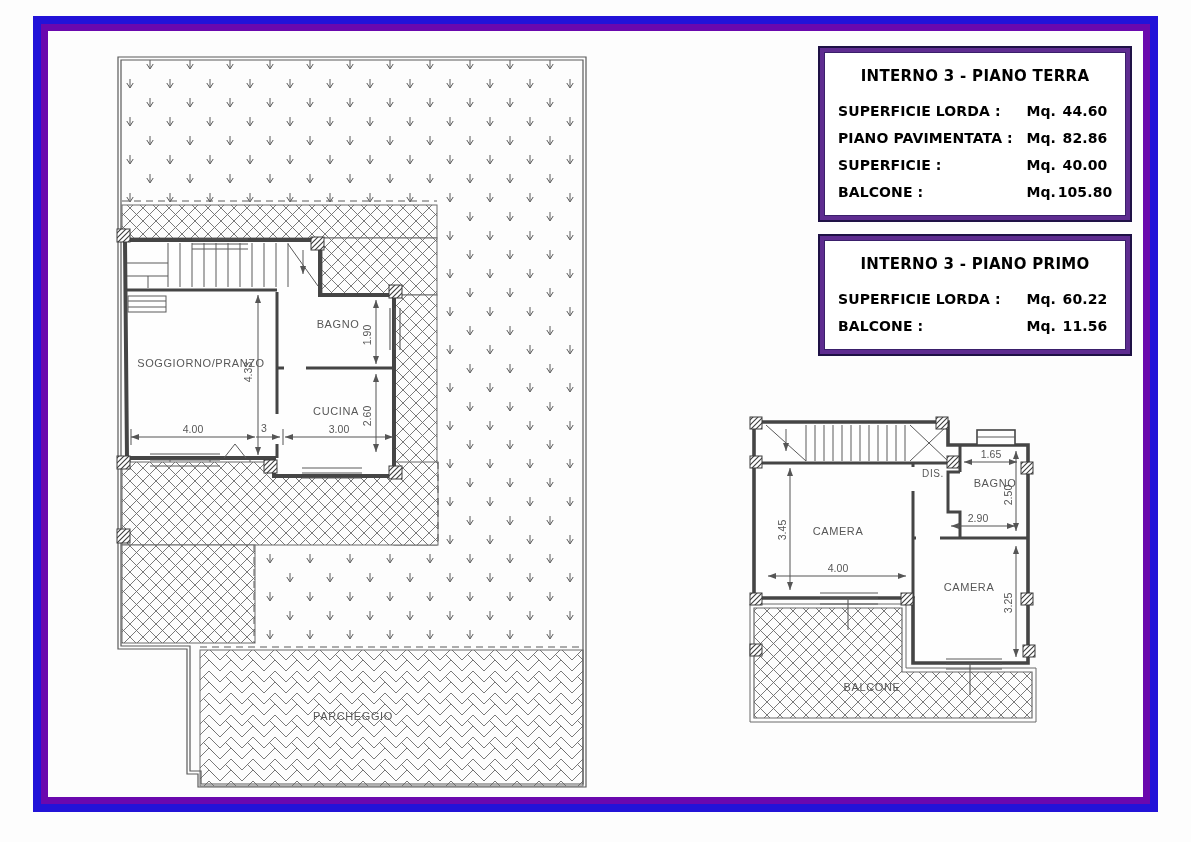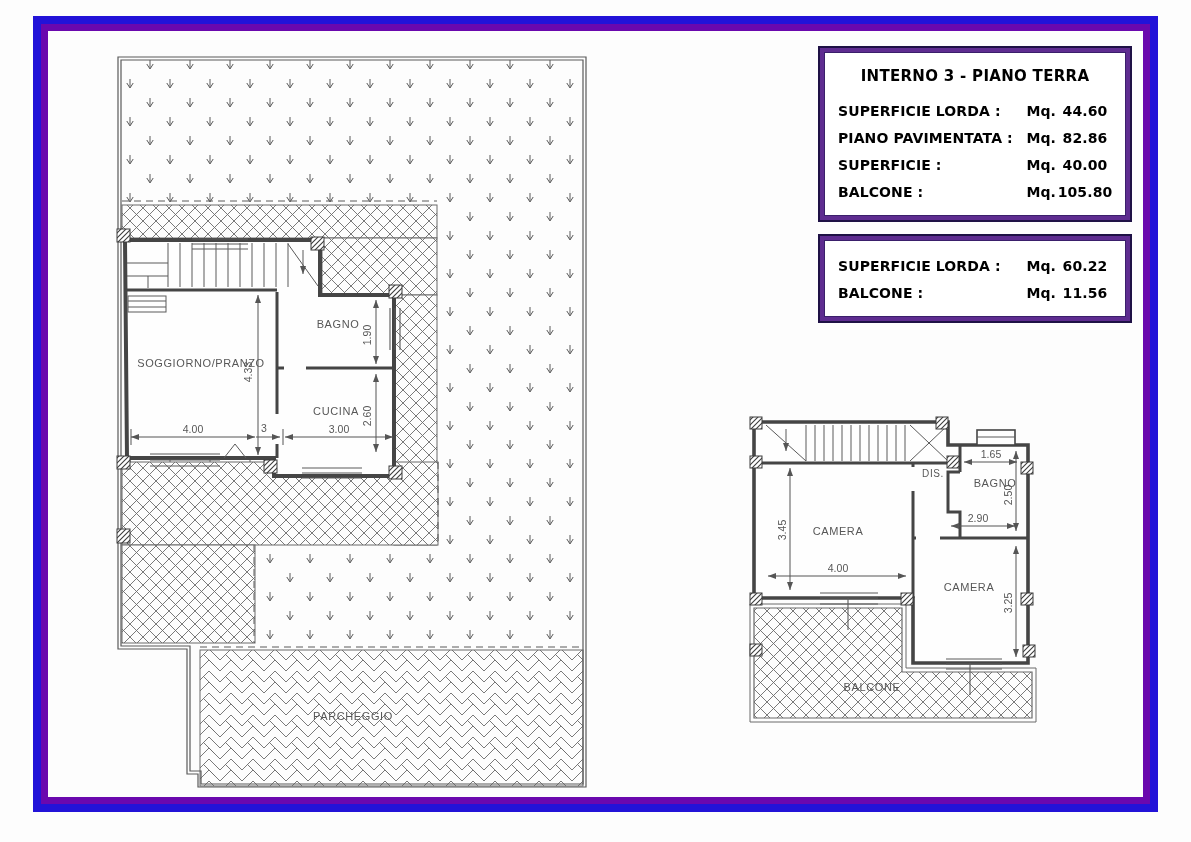--- a/index.html
+++ b/index.html
@@ -233,20 +233,21 @@
       </div>
       <div class="info-row">
         <span class="lbl">BALCONE :</span>
         <span class="unit">Mq.</span>
         <span class="val">105.80</span>
       </div>
     </div>
   </div>
 
   <div class="info-box" style="top:236px">
+    <div class="info-title">INTERNO 3 - PIANO PRIMO</div>
     <div class="info-rows">
       <div class="info-row">
         <span class="lbl">SUPERFICIE LORDA :</span>
         <span class="unit">Mq.</span>
         <span class="val">60.22</span>
       </div>
       <div class="info-row">
         <span class="lbl">BALCONE :</span>
         <span class="unit">Mq.</span>
         <span class="val">11.56</span>

